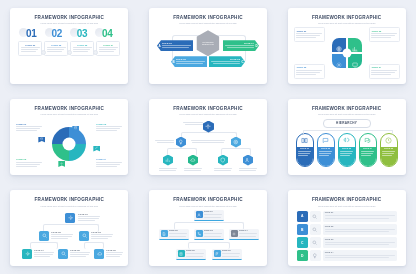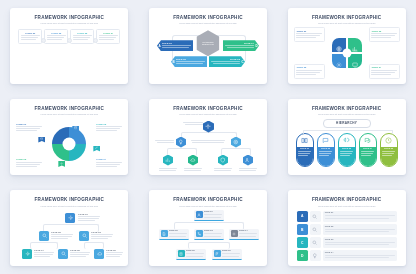--- a/index.html
+++ b/index.html
@@ -176,20 +176,38 @@
 </head>
 <body>
 
 <div class="sheet">
 
   <div class="cell">
   <div class="slide">
     <div class="stitle">FRAMEWORK INFOGRAPHIC</div>
     <div class="ssub">Lorem ipsum dolor sit amet consectetuer adipiscing elit sed diam</div>
     <div class="body">
+      <div class="nums">
+        <div class="numblk">
+          <div class="dot"></div>
+          <div class="n" style="color:#2b6cb8">01</div>
+        </div>
+        <div class="numblk">
+          <div class="dot"></div>
+          <div class="n" style="color:#3d8fd6">02</div>
+        </div>
+        <div class="numblk">
+          <div class="dot"></div>
+          <div class="n" style="color:#27b6bf">03</div>
+        </div>
+        <div class="numblk">
+          <div class="dot"></div>
+          <div class="n" style="color:#2fc08a">04</div>
+        </div>
+      </div>
       <div class="cards1">
         <div class="joiner" style="left:25px"></div>
         <div class="joiner" style="left:51px"></div>
         <div class="joiner" style="left:77px"></div>
         <div class="c1">
           <div class="ttl" style="color:#2b6cb8">TITLE 01</div>
           <div class="bdy">
                 <i></i>
                 <i></i>
                 <i></i>

